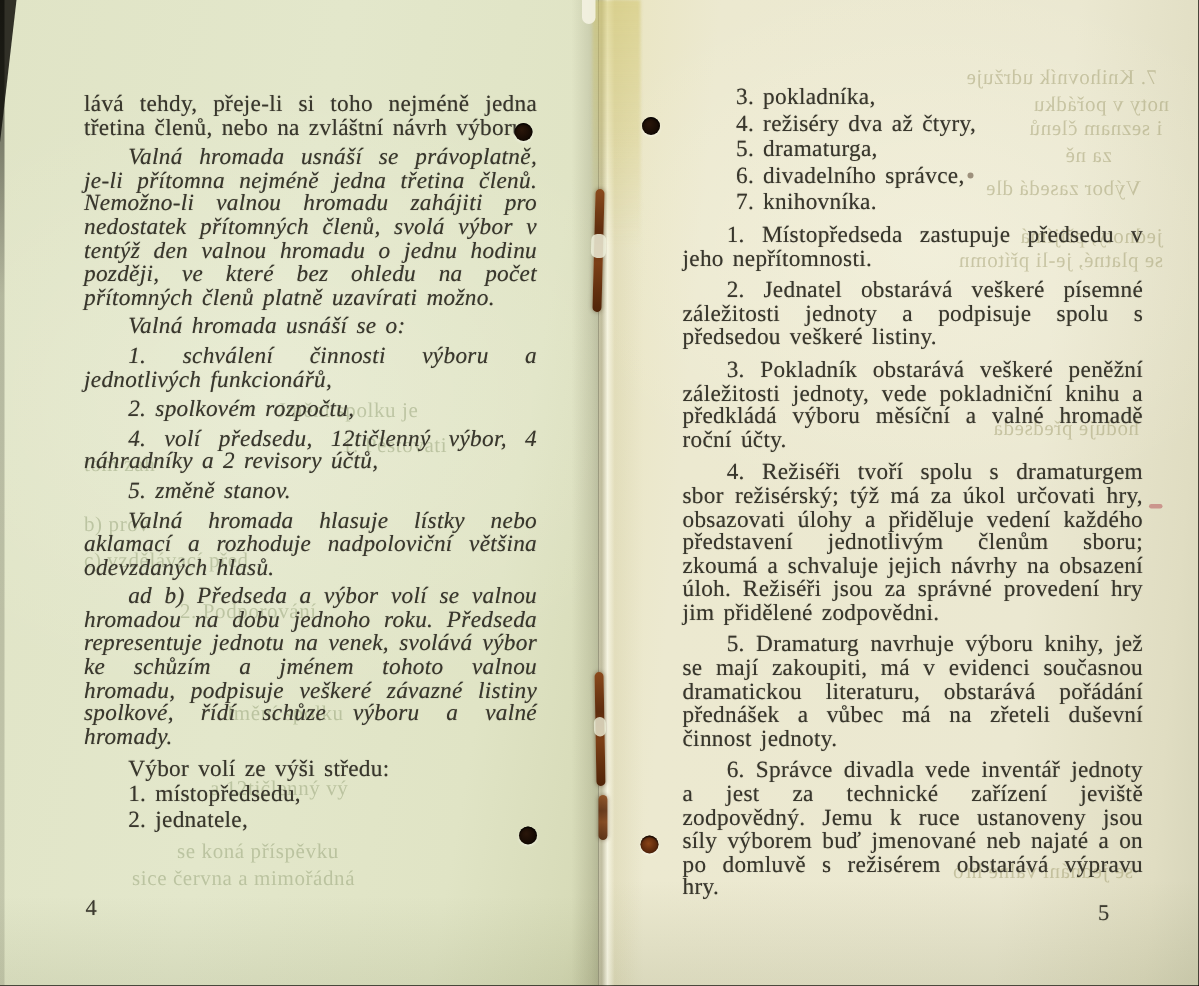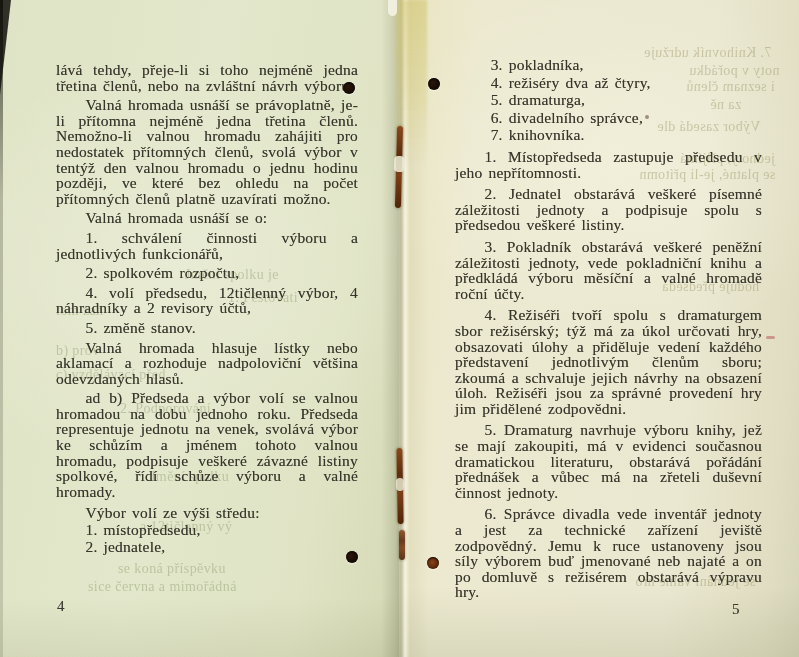--- a/index.html
+++ b/index.html
@@ -93,21 +93,21 @@
   .text-col{
     position:absolute;
     color:#38362c;
     font-size:15.5px;line-height:15.6px;
     letter-spacing:0.2px;word-spacing:2px;
     text-shadow:0 0 0.6px rgba(56,54,44,.55);
   }
   .tc-left{top:62px;left:56px;width:302px;}
   .tc-right{top:57px;left:56px;width:307px;}
   .text-col p{margin:0;text-align:justify;text-indent:1.9em;padding:0;}
-  .text-col p.m{margin-top:4px;}
+  .text-col p.m{margin-top:4px;font-style:italic;}
   .text-col p.m2{margin-top:6px;}
   .text-col p.cont{text-indent:0;}
   .text-col p.li{text-align:left;text-indent:2.3em;margin-top:2px;}
   .text-col p.li.first{margin-top:0;}
   .text-col p.tight{text-align:left;margin-top:1px;}
 
   .page-num{
     position:absolute;color:#3c3a30;font-size:15px;
     text-shadow:0 0 0.6px rgba(56,54,44,.5);
   }

